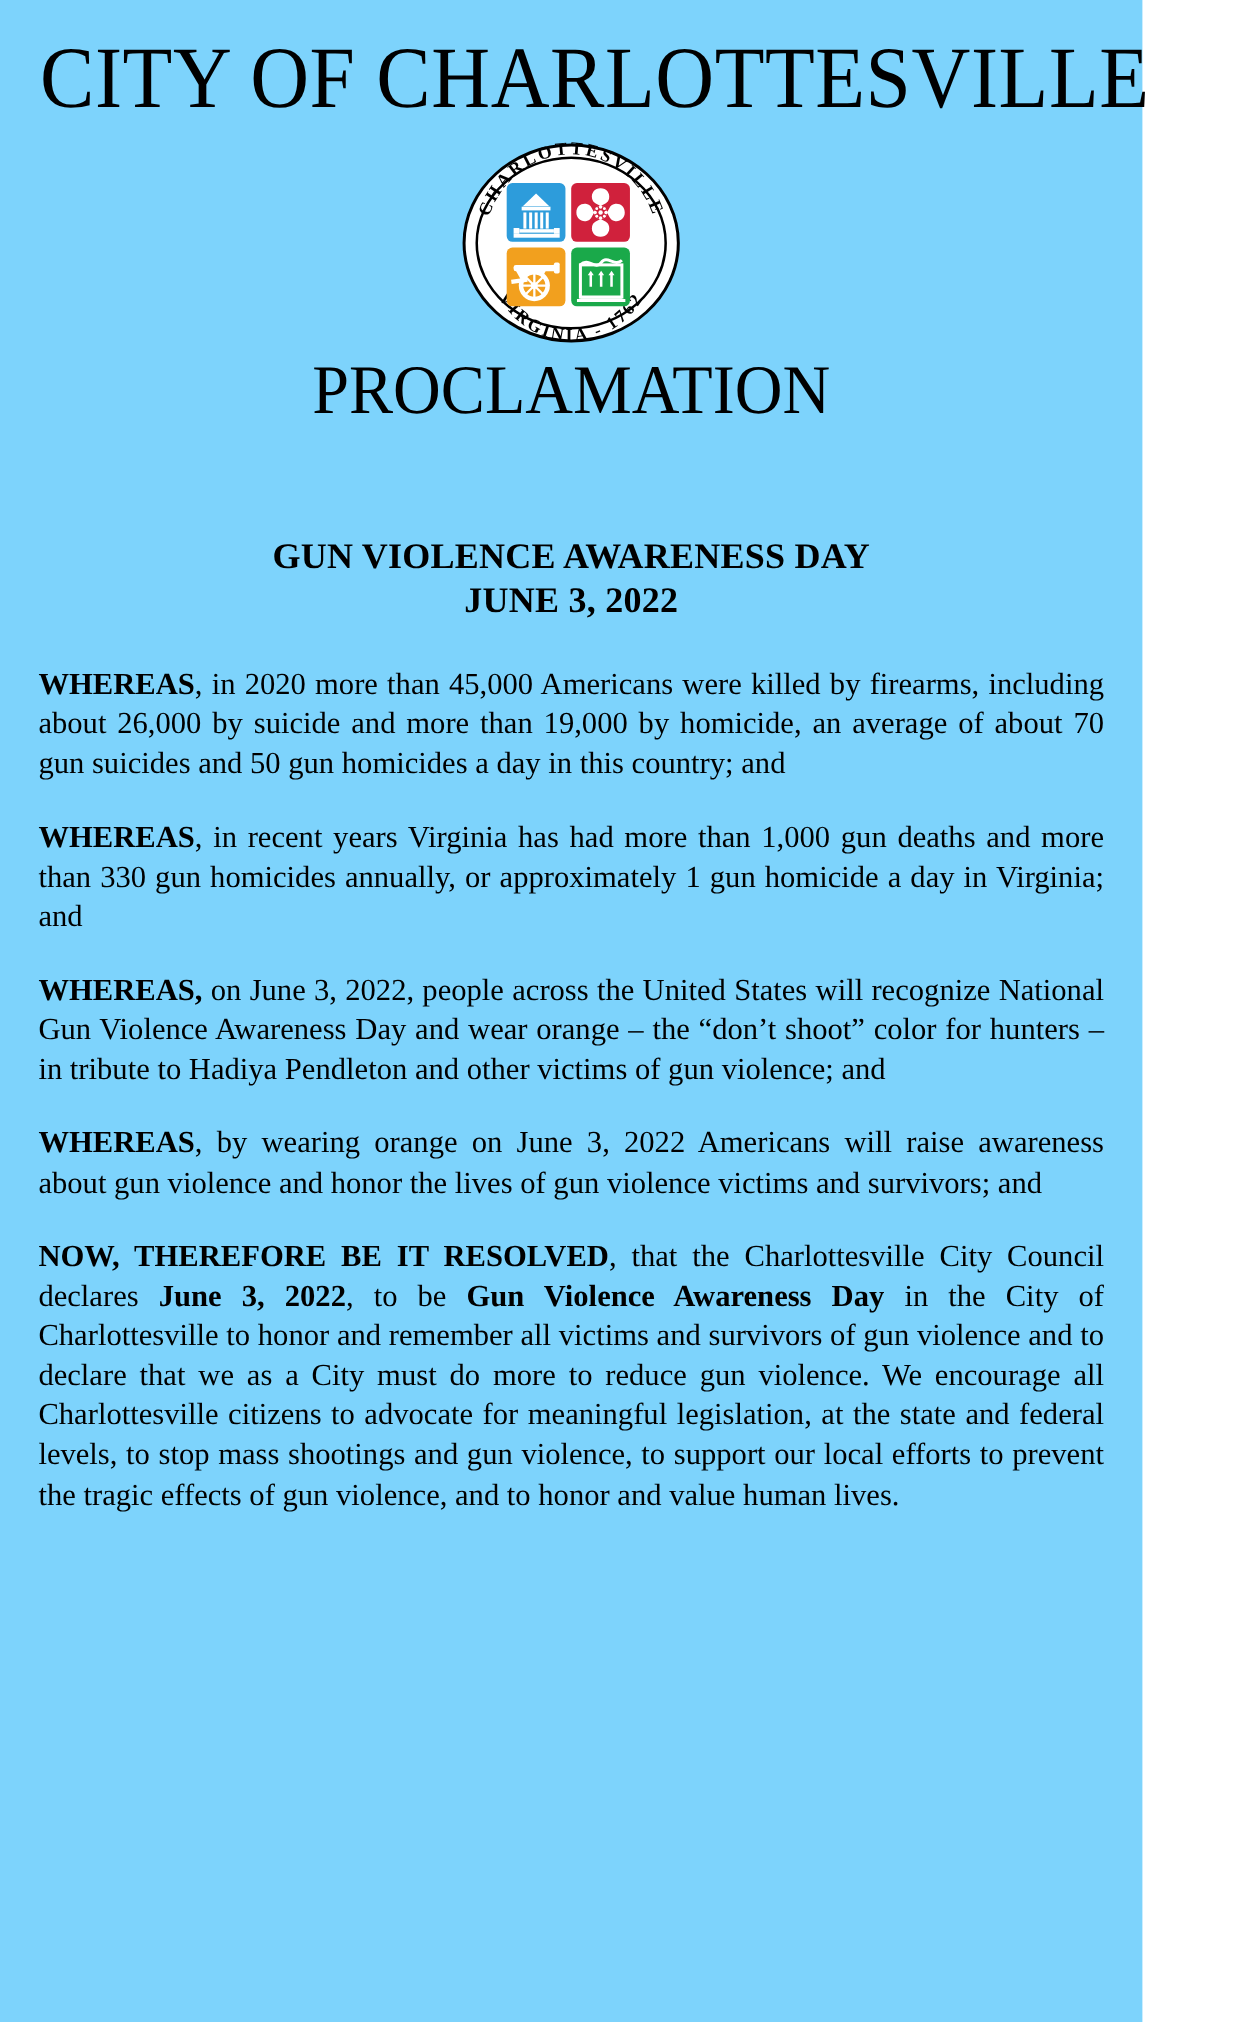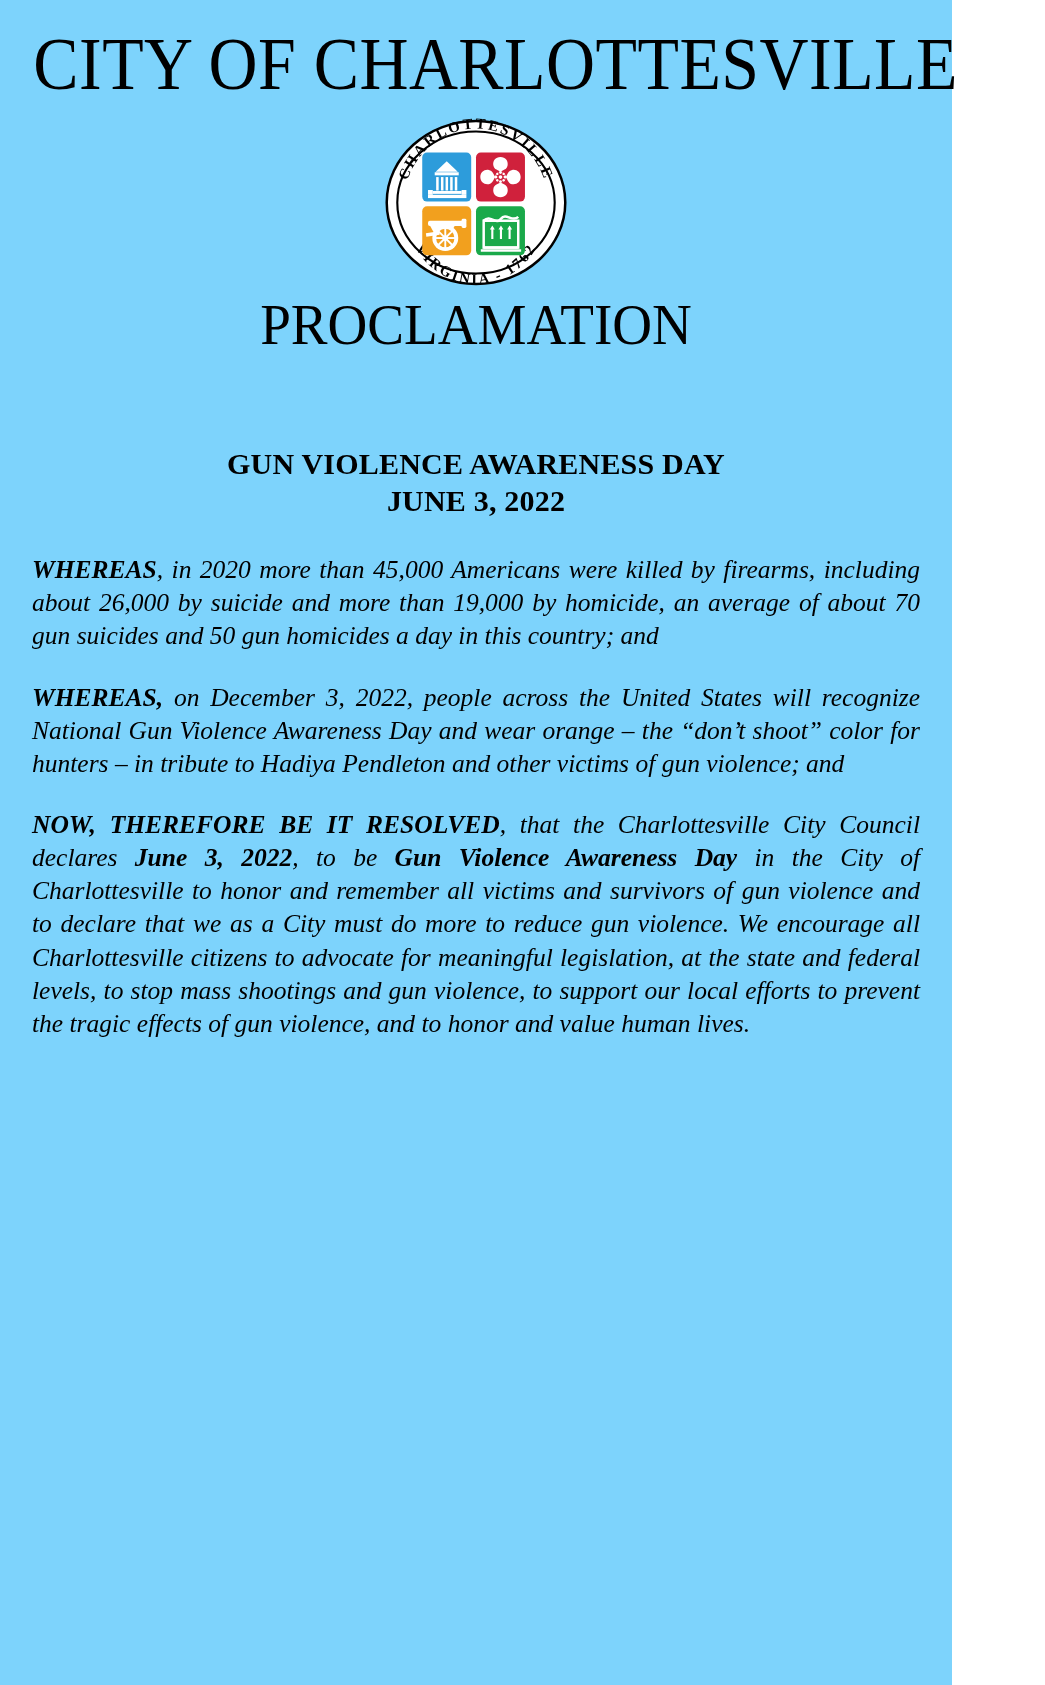--- a/index.html
+++ b/index.html
@@ -76,21 +76,20 @@
   .body-block {
     margin: 34px 32px 0 32px;
   }
   p.para {
     text-align: justify;
     text-justify: inter-word;
     font-size: 25.5px;
     line-height: 1.30;
     margin: 0 0 28px 0;
     hyphens: none;
-    font-style: italic;
   }
   p.para:last-child { margin-bottom: 0; }
   p.para b { font-weight: bold; }
 </style>
 </head>
 <body>
 
 <div class="page">
 
   <h1 class="city-title">CITY OF CHARLOTTESVILLE</h1>
@@ -197,27 +196,33 @@
     <span class="line2">JUNE 3, 2022</span>
   </div>
 
   <div class="body-block">
 
     <p class="para">
       <b>WHEREAS</b><span>,</span><span> in 2020 more than 45,000 Americans were killed by firearms, including about 26,000 by suicide and more than 19,000 by homicide, an average of about 70 gun suicides and 50 gun homicides a day in this country; and</span>
     </p>
 
 
-
-
-
-    <p class="para">
-      <b>WHEREAS,</b><span></span><span> on December 3, 2022, people across the United States will recognize National Gun Violence Awareness Day and wear orange – the “don’t shoot” color for hunters – in tribute to Hadiya Pendleton and other victims of gun violence; and</span>
-    </p>
-
+    <p class="para">
+      <b>WHEREAS</b><span>,</span><span> in recent years Virginia has had more than 1,000 gun deaths and more than 330 gun homicides annually, or approximately 1 gun homicide a day in Virginia; and</span>
+    </p>
+
+
+
+    <p class="para">
+      <b>WHEREAS,</b><span></span><span> on June 3, 2022, people across the United States will recognize National Gun Violence Awareness Day and wear orange – the “don’t shoot” color for hunters – in tribute to Hadiya Pendleton and other victims of gun violence; and</span>
+    </p>
+
+    <p class="para">
+      <b>WHEREAS</b><span>,</span><span> by wearing orange on June 3, 2022 Americans will raise awareness about gun violence and honor the lives of gun violence victims and survivors; and</span>
+    </p>
 
 
     <p class="para">
       <b>NOW, THEREFORE BE IT RESOLVED</b><span>, that the Charlottesville City Council declares </span><b>June 3, 2022</b><span>, to be </span><b>Gun Violence Awareness Day</b><span> in the City of Charlottesville to honor and remember all victims and survivors of gun violence and to declare that we as a City must do more to reduce gun violence. We encourage all Charlottesville citizens to advocate for meaningful legislation, at the state and federal levels, to stop mass shootings and gun violence, to support our local efforts to prevent the tragic effects of gun violence, and to honor and value human lives.</span>
     </p>
 
   </div>
 </div>
 
 </body></html>

